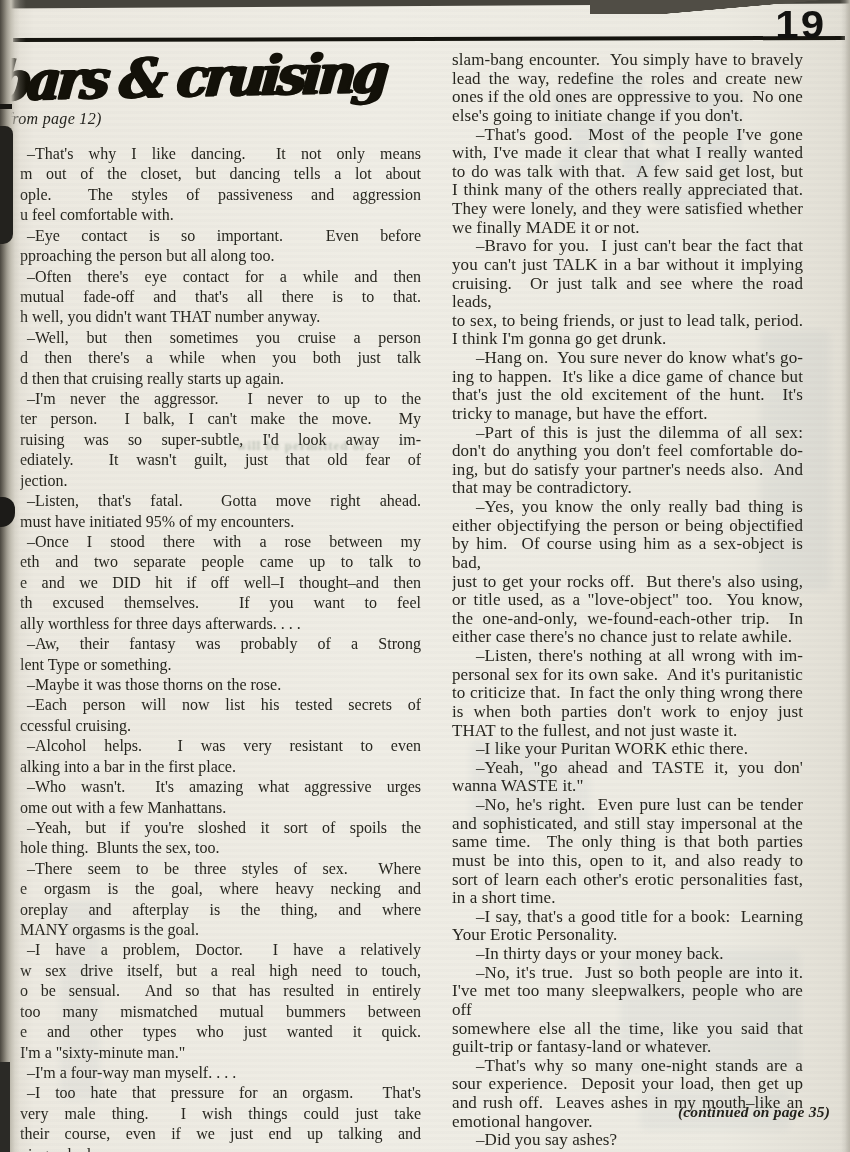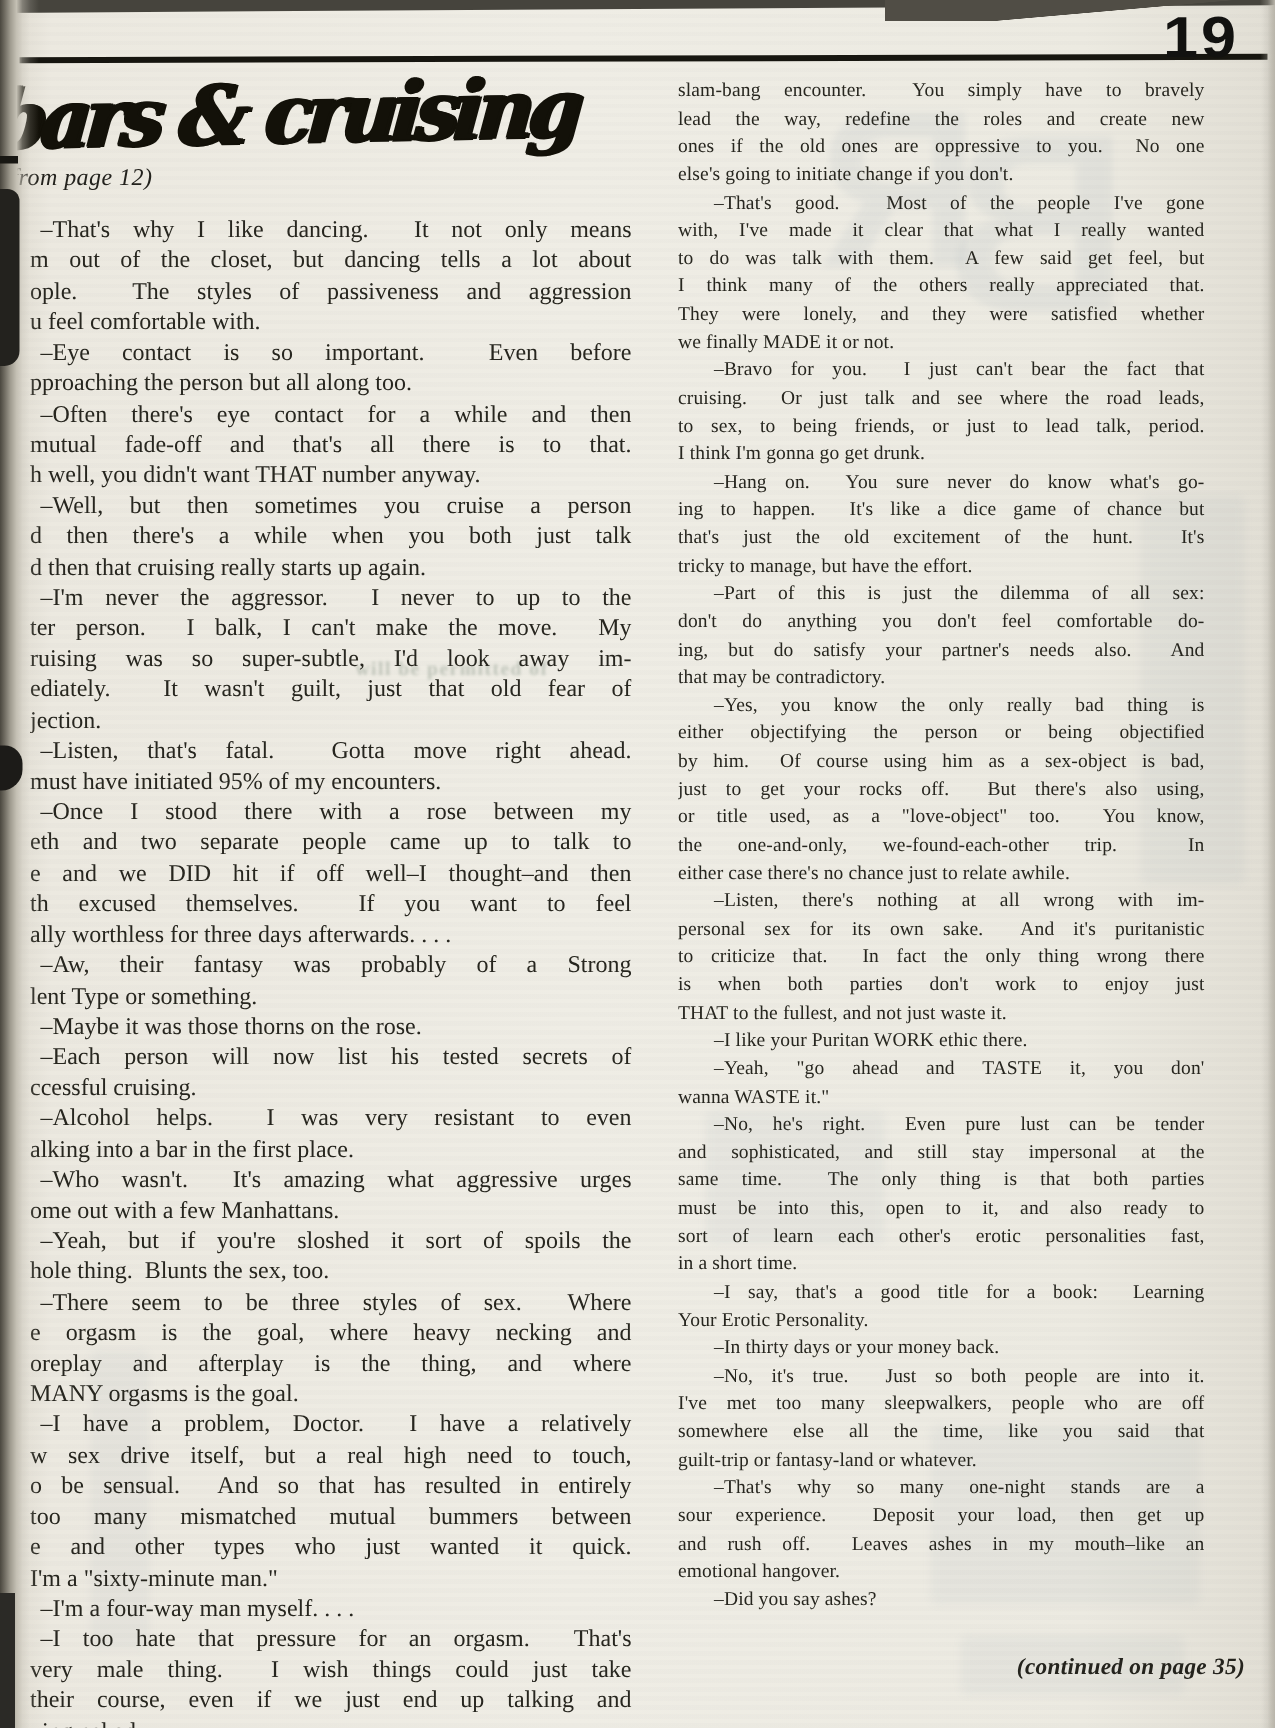--- a/index.html
+++ b/index.html
@@ -59,21 +59,21 @@
     text-shadow:1.5px 0 #131109,3px 0.5px #131109,0.5px 1px #131109;
     white-space:nowrap;
   }
   .continued-from{
     position:absolute;left:2px;top:110px;z-index:3;
     font-style:italic;font-size:16px;color:#23221d;letter-spacing:0.3px;
   }
 
   .col{position:absolute;color:#27261f;z-index:2;}
   .col-left{left:20px;top:144px;width:401px;font-size:16px;line-height:20.42px;}
-  .col-right{left:452px;top:51px;width:351px;font-size:13px;line-height:18.62px;letter-spacing:0.1px;}
+  .col-right{left:452px;top:51px;width:351px;font-size:17px;line-height:18.62px;letter-spacing:0.1px;}
   .line{text-align:justify;text-align-last:justify;white-space:pre-wrap;overflow:hidden;}
   .line.end{text-align-last:left;}
   .col-left .line.first{text-indent:7px;}
   .col-right .line.first{text-indent:24px;}
 
   .continued-note{
     position:absolute;right:20px;top:1103px;z-index:3;
     font-style:italic;font-weight:bold;font-size:15.5px;color:#24231d;letter-spacing:0.2px;
   }
 
@@ -168,25 +168,26 @@
       <div class="line">their course, even if we just end up talking and</div>
       <div class="line end">ying naked.</div>
     </div>
   <div class="col col-right">
       <div class="line">slam-bang encounter.  You simply have to bravely</div>
       <div class="line">lead the way, redefine the roles and create new</div>
       <div class="line">ones if the old ones are oppressive to you.  No one</div>
       <div class="line end">else's going to initiate change if you don't.</div>
       <div class="line first">–That's good.  Most of the people I've gone</div>
       <div class="line">with, I've made it clear that what I really wanted</div>
-      <div class="line">to do was talk with them.  A few said get feel, but</div>
+      <div class="line">to do was talk with that.  A few said get lost, but</div>
       <div class="line">I think many of the others really appreciated that.</div>
       <div class="line">They were lonely, and they were satisfied whether</div>
       <div class="line end">we finally MADE it or not.</div>
       <div class="line first">–Bravo for you.  I just can't bear the fact that</div>
+      <div class="line">you can't just TALK in a bar without it implying</div>
       <div class="line">cruising.  Or just talk and see where the road leads,</div>
       <div class="line">to sex, to being friends, or just to lead talk, period.</div>
       <div class="line end">I think I'm gonna go get drunk.</div>
       <div class="line first">–Hang on.  You sure never do know what's go-</div>
       <div class="line">ing to happen.  It's like a dice game of chance but</div>
       <div class="line">that's just the old excitement of the hunt.  It's</div>
       <div class="line end">tricky to manage, but have the effort.</div>
       <div class="line first">–Part of this is just the dilemma of all sex:</div>
       <div class="line">don't do anything you don't feel comfortable do-</div>
       <div class="line">ing, but do satisfy your partner's needs also.  And</div>

